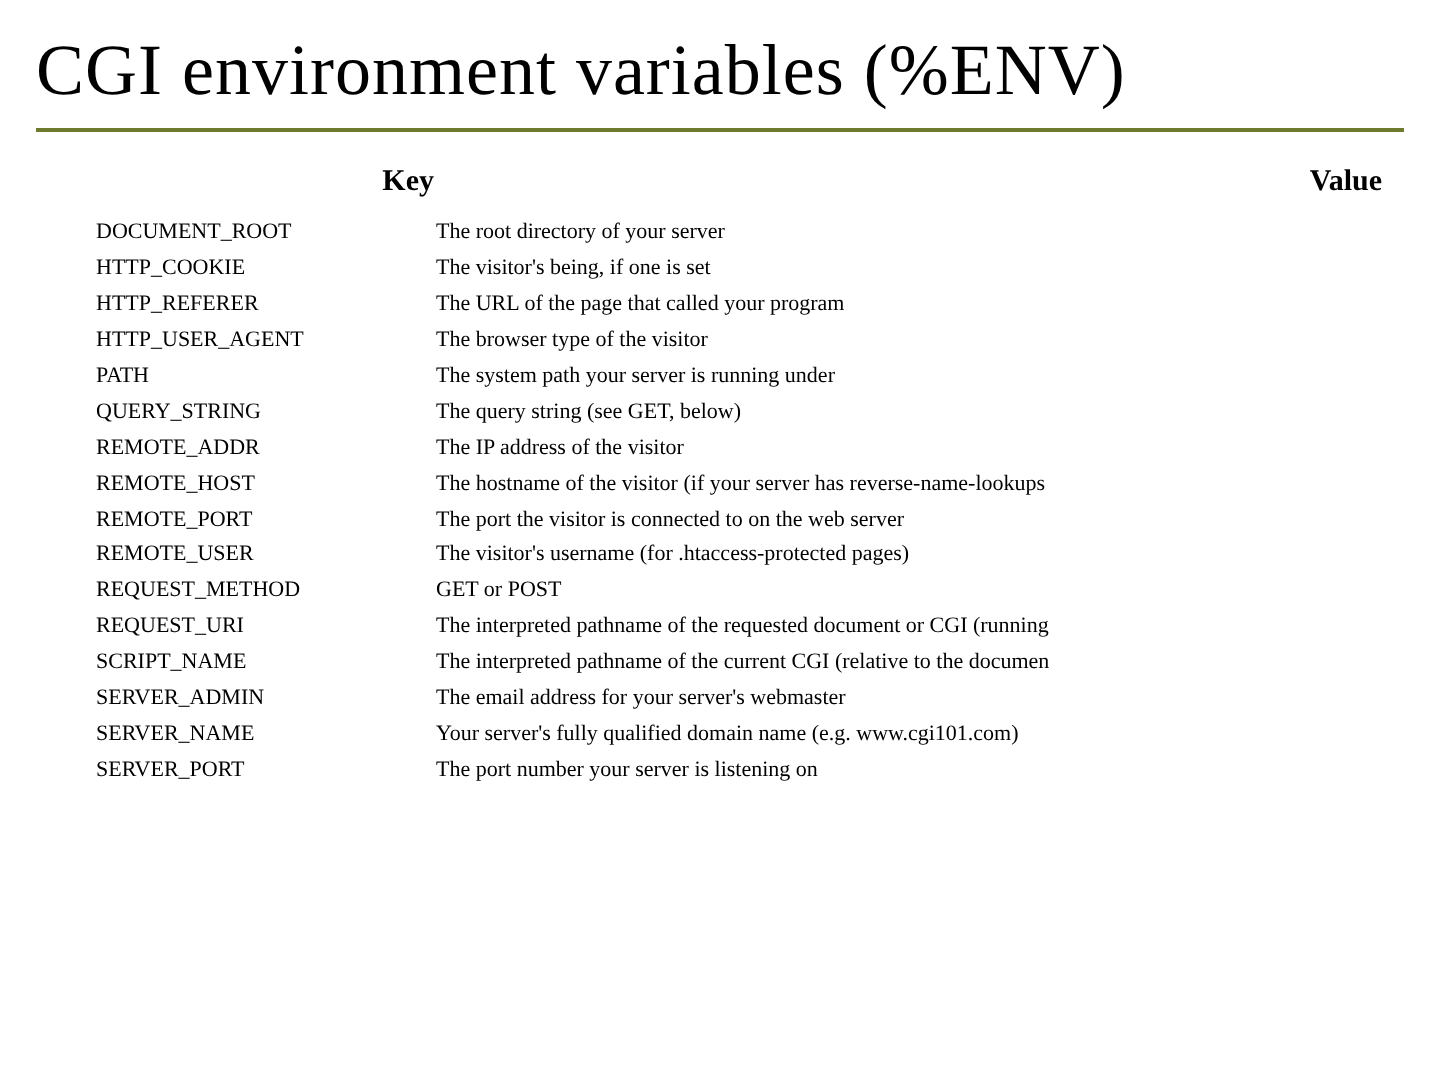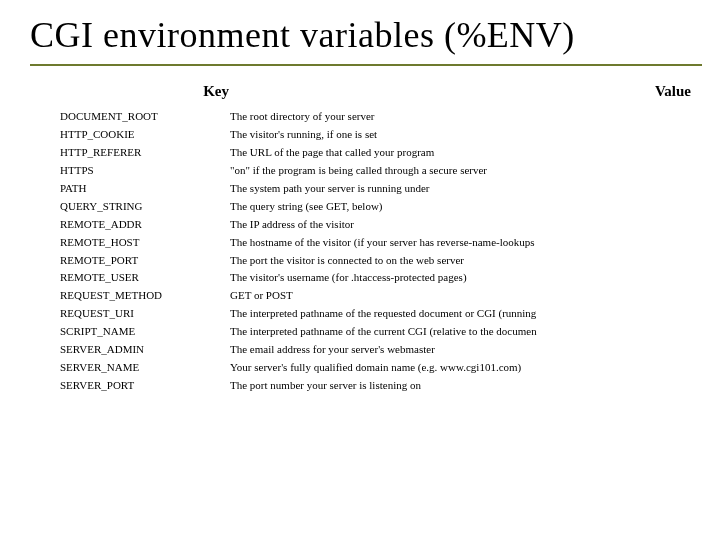--- a/index.html
+++ b/index.html
@@ -9,21 +9,21 @@
     height: 540px;
     background: #ffffff;
     font-family: Georgia, "Times New Roman", serif;
     color: #000;
     overflow: hidden;
   }
   .slide {
     box-sizing: border-box;
     width: 720px;
     height: 540px;
-    padding: 14px 18px 8px 30px;
+    padding: 14px 18px 8px 18px;
     background: #ffffff;
     position: relative;
   }
   .title {
     font-family: "Times New Roman", Times, serif;
     font-size: 36px;
     color: #000;
     letter-spacing: 0.5px;
     padding-bottom: 4px;
   }
@@ -85,29 +85,29 @@
           <th>Value</th>
         </tr>
       </thead>
       <tbody id="env-rows">
       <tr>
             <td class="key">DOCUMENT_ROOT</td>
             <td class="val">The root directory of your server</td>
           </tr>
           <tr>
             <td class="key">HTTP_COOKIE</td>
-            <td class="val">The visitor's running, if one is set</td>
+            <td class="val">The visitor's being, if one is set</td>
           </tr>
           <tr>
             <td class="key">HTTP_REFERER</td>
             <td class="val">The URL of the page that called your program</td>
           </tr>
           <tr>
-            <td class="key">HTTPS</td>
-            <td class="val">"on" if the program is being called through a secure server</td>
+            <td class="key">HTTP_USER_AGENT</td>
+            <td class="val">The browser type of the visitor</td>
           </tr>
           <tr>
             <td class="key">PATH</td>
             <td class="val">The system path your server is running under</td>
           </tr>
           <tr>
             <td class="key">QUERY_STRING</td>
             <td class="val">The query string (see GET, below)</td>
           </tr>
           <tr>

